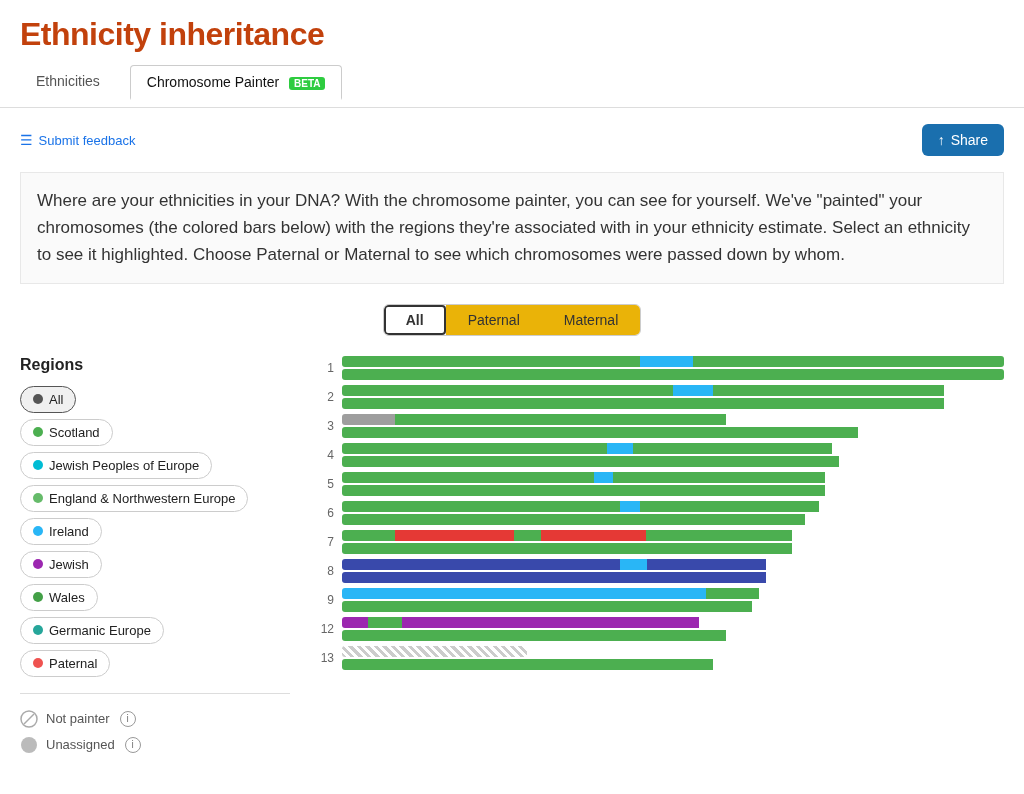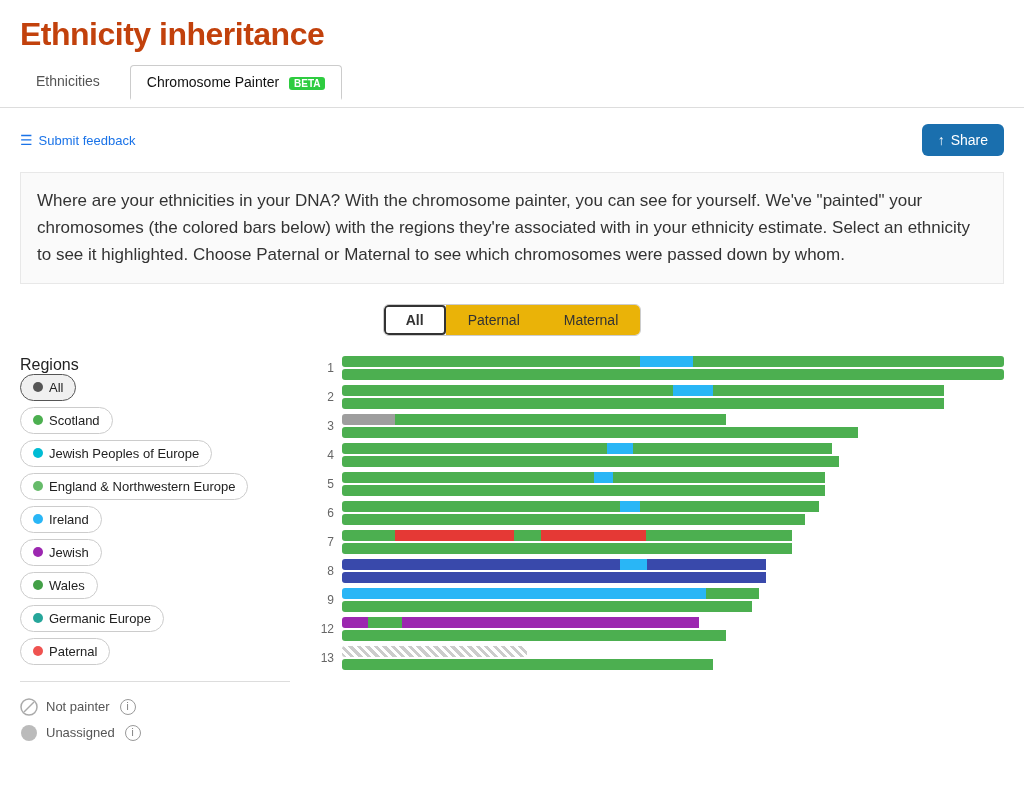--- a/index.html
+++ b/index.html
@@ -33,21 +33,21 @@
     .view-toggle { display: flex; justify-content: center; margin-bottom: 20px; }
     .toggle-group { display: flex; border: 1px solid #ccc; border-radius: 6px; overflow: hidden; }
     .toggle-btn { padding: 7px 22px; font-size: 14px; cursor: pointer; border: none; background: #eab308; color: #333; }
     .toggle-btn.active { background: #fff; font-weight: 600; box-shadow: inset 0 0 0 2px #333; border-radius: 4px; }
 
     
     .main-layout { display: flex; gap: 0; }
 
     
     .sidebar { width: 290px; flex-shrink: 0; padding-right: 20px; }
-    .regions-label { font-size: 16px; font-weight: 400; }
+    .regions-label { font-size: 16px; font-weight: 700; margin-bottom: 12px; }
 
     .region-tags { display: flex; flex-direction: column; gap: 6px; }
     .region-tag { display: inline-flex; align-items: center; gap: 6px; padding: 5px 12px; border: 1px solid #ccc; border-radius: 20px; font-size: 13px; cursor: pointer; background: #fff; width: fit-content; }
     .region-tag.selected { border-color: #555; background: #f0f0f0; }
     .dot { width: 10px; height: 10px; border-radius: 50%; flex-shrink: 0; }
 
     .sidebar-divider { border: none; border-top: 1px solid #ddd; margin: 16px 0; width: 270px; }
 
     .legend-items { display: flex; flex-direction: column; gap: 8px; }
     .legend-item { display: flex; align-items: center; gap: 8px; font-size: 13px; color: #555; }

